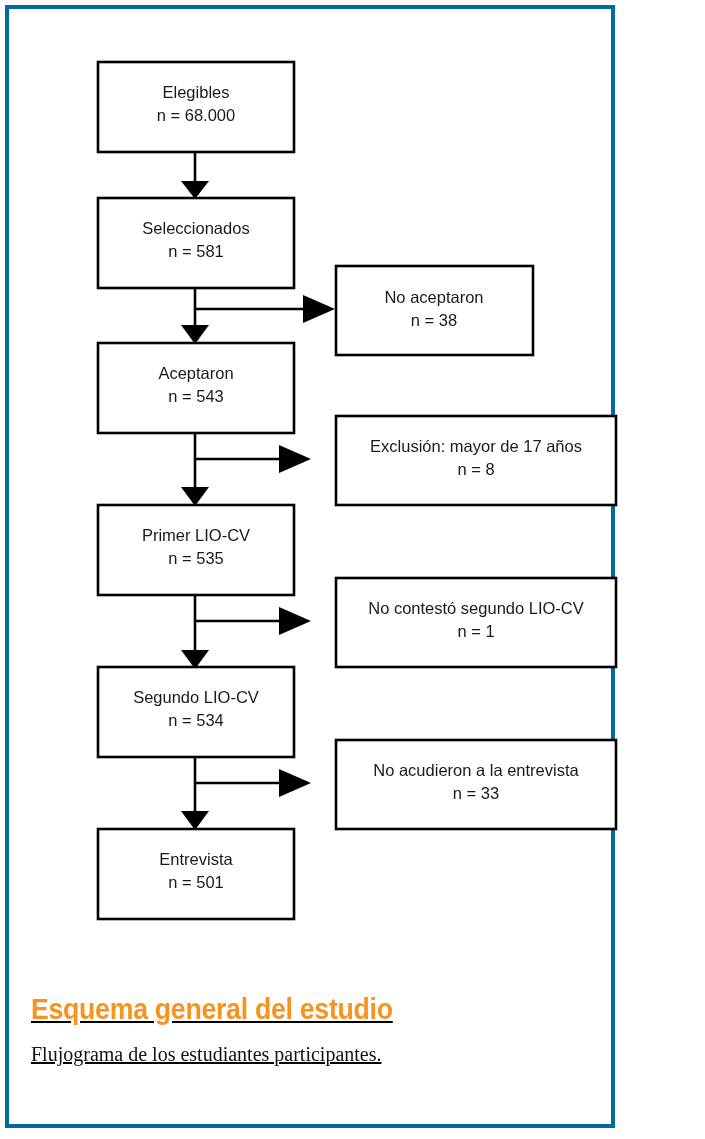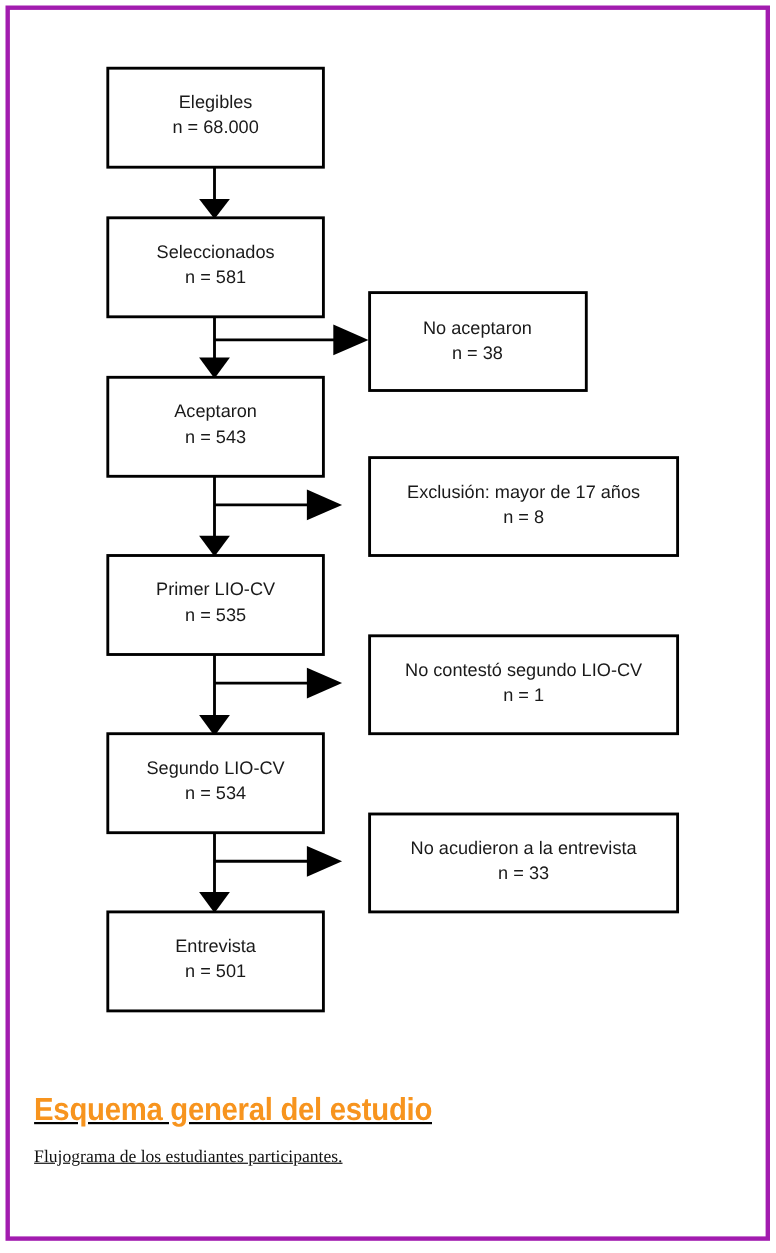--- a/index.html
+++ b/index.html
@@ -11,23 +11,23 @@
     width: 705px;
     height: 1139px;
     font-family: "Liberation Sans", sans-serif;
     position: relative;
     overflow: hidden;
   }
   #figure-frame {
     position: absolute;
     left: 5px;
     top: 5px;
-    width: 695px;
+    width: 610px;
     height: 1123px;
-    border: 4px solid #a21caf;
+    border: 4px solid #0369a1;
     box-sizing: border-box;
     background: #ffffff;
   }
   #flowchart-area {
     position: absolute;
     left: 0;
     top: 0;
     width: 681px;
     height: 950px;
   }
@@ -67,21 +67,21 @@
     font-weight: bold;
     color: #F7941E;
     letter-spacing: -0.3px;
     line-height: 1.1;
     margin: 0 0 16px 0;
     transform: scaleX(0.92);
     transform-origin: left center;
   }
   #figure-caption {
     font-family: "Liberation Serif", "DejaVu Serif", serif;
-    font-size: 16px;
+    font-size: 20px;
     color: #111111;
     line-height: 1.2;
     margin: 0;
   }
 </style>
 </head>
 <body>
 
 <div id="figure-frame">
 

